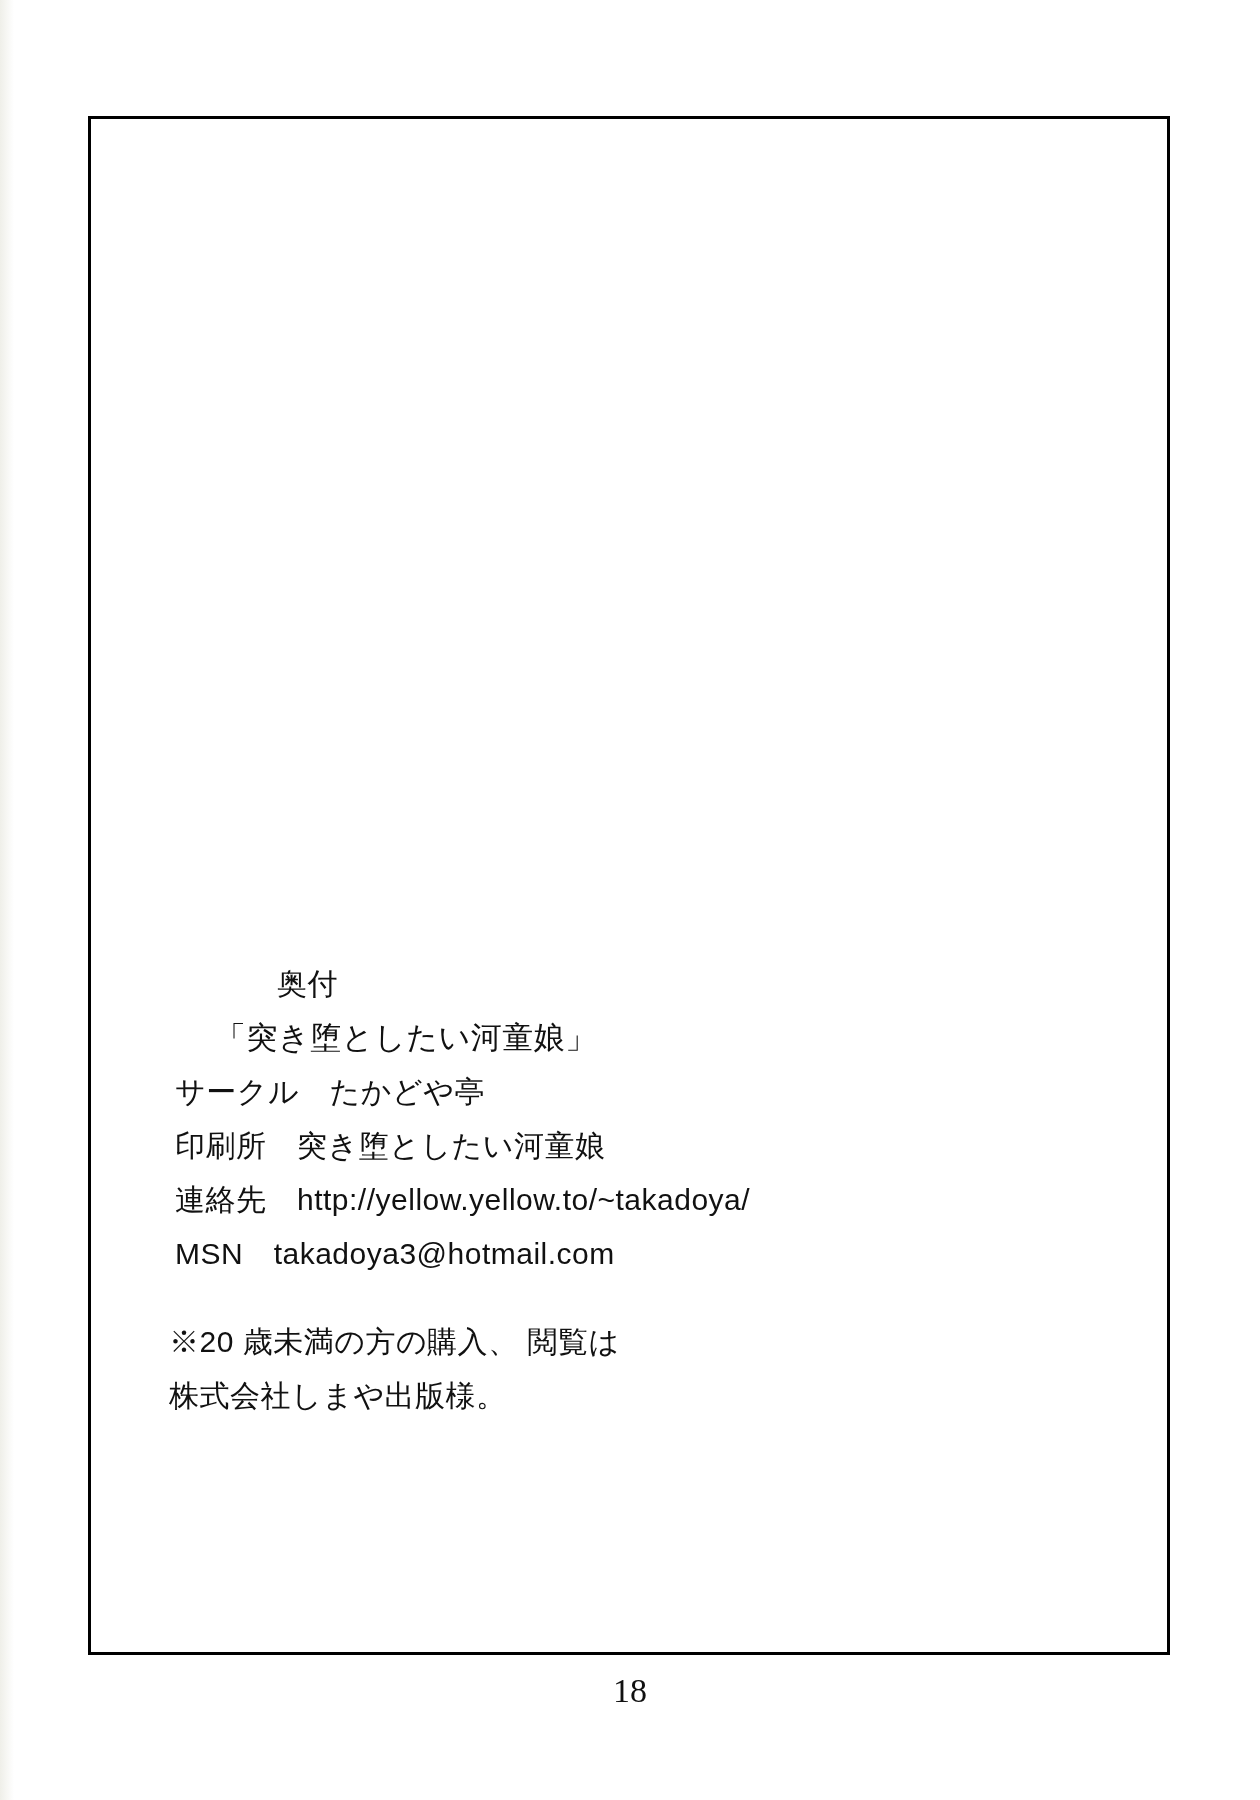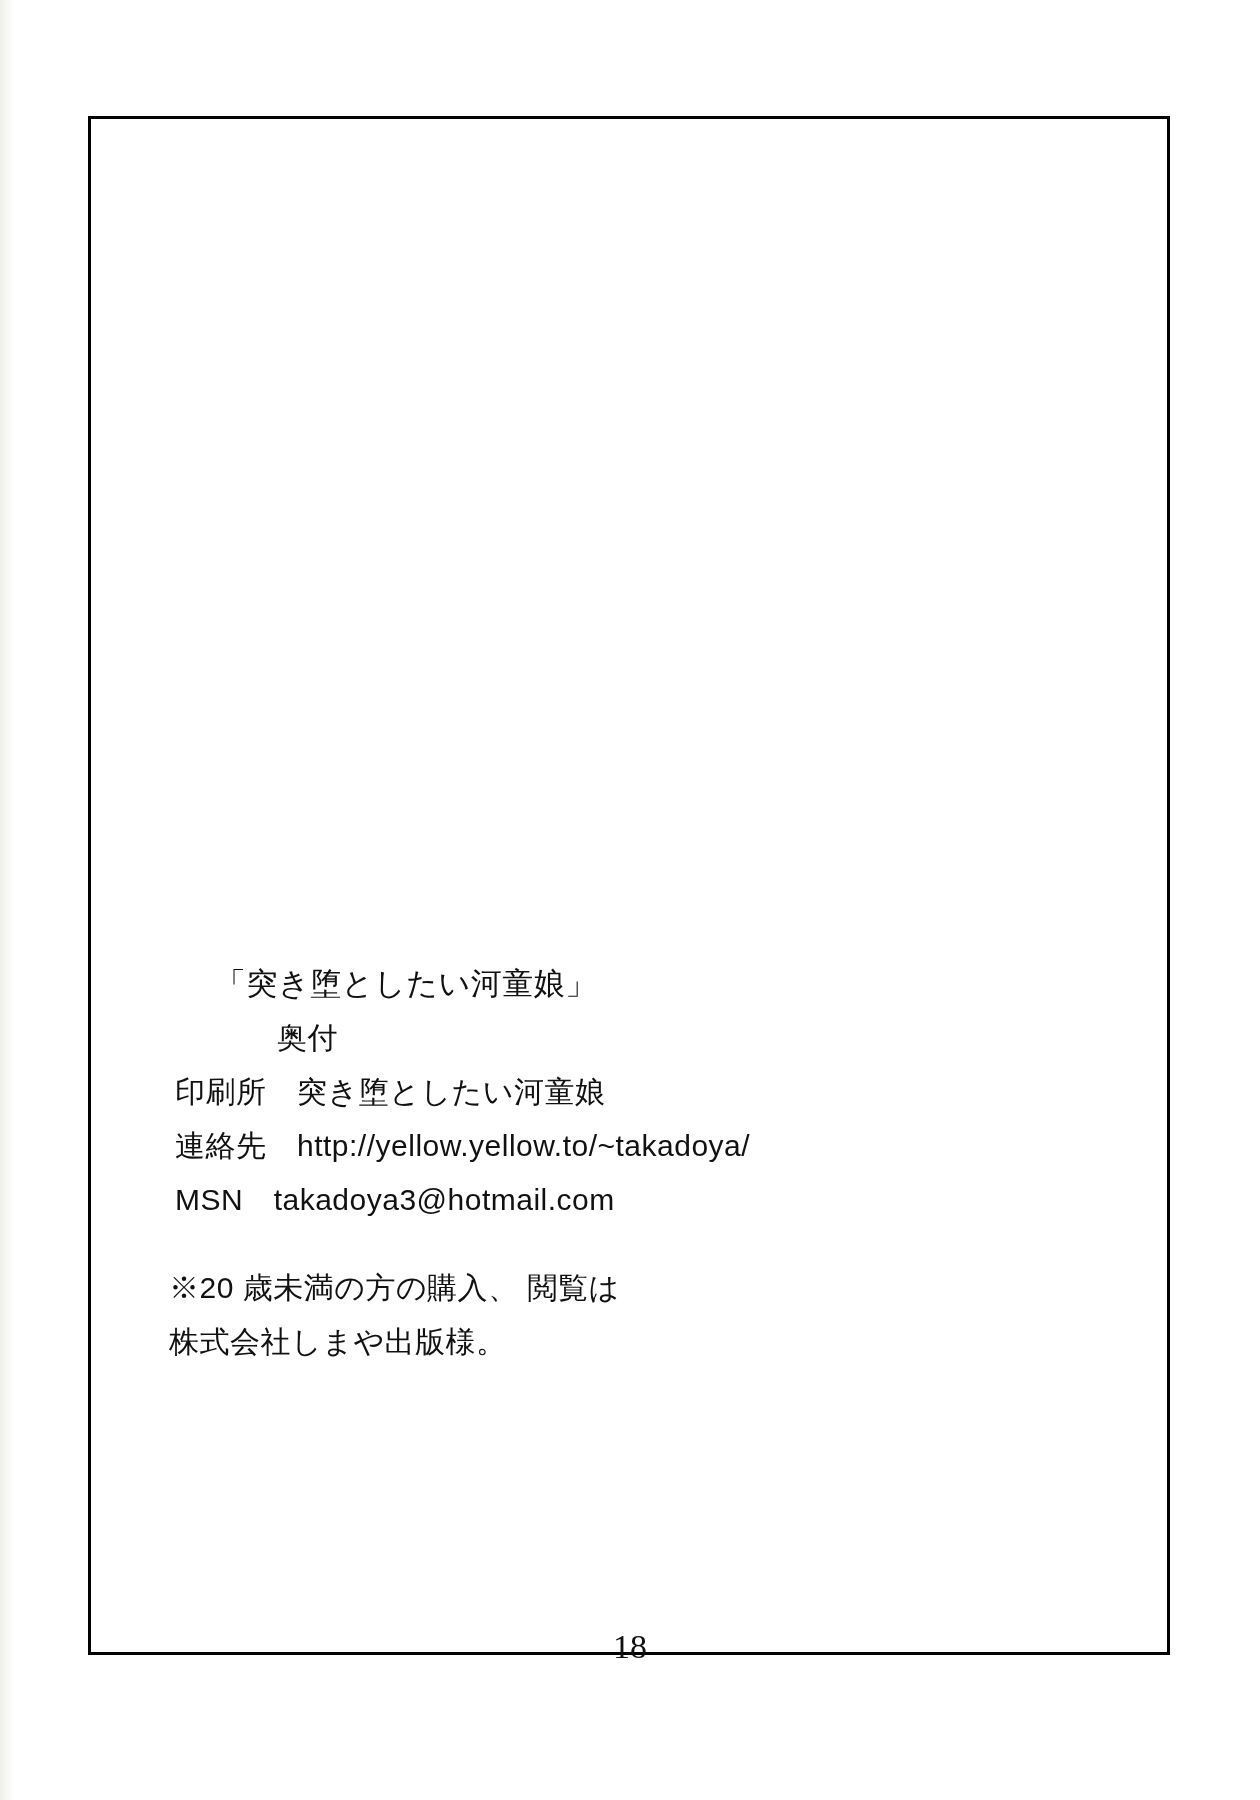--- a/index.html
+++ b/index.html
@@ -64,21 +64,21 @@
     padding-left: 32px;
   }
 
   .gap {
     height: 34px;
   }
 
   .page-number {
     position: absolute;
     left: 0;
-    top: 1628px;
+    top: 1672px;
     width: 1260px;
     text-align: center;
     font-size: 34px;
     font-family: "Liberation Serif", serif;
     color: #111111;
   }
 
   .speck {
     position: absolute;
     width: 3px;
@@ -92,24 +92,25 @@
 
 <div class="page-edge"></div>
 
 <div class="speck" style="left:252px; top:752px;"></div>
 <div class="speck" style="left:622px; top:436px;"></div>
 
 <div class="colophon-frame">
 
   <div class="colophon-body">
 
+    <div class="line heading">奥付</div>
+
     <div class="line title">「突き堕としたい河童娘」</div>
 
-    <div class="line heading">奥付</div>
-
+    <div class="line field">サークル　たかどや亭</div>
     <div class="line field">印刷所　突き堕としたい河童娘</div>
     <div class="line field">連絡先　http://yellow.yellow.to/~takadoya/</div>
     <div class="line field">MSN　takadoya3@hotmail.com</div>
 
     <div class="gap"></div>
 
     <div class="line notice">※20 歳未満の方の購入、 閲覧は</div>
     <div class="line notice">株式会社しまや出版様。</div>
 
   </div>

